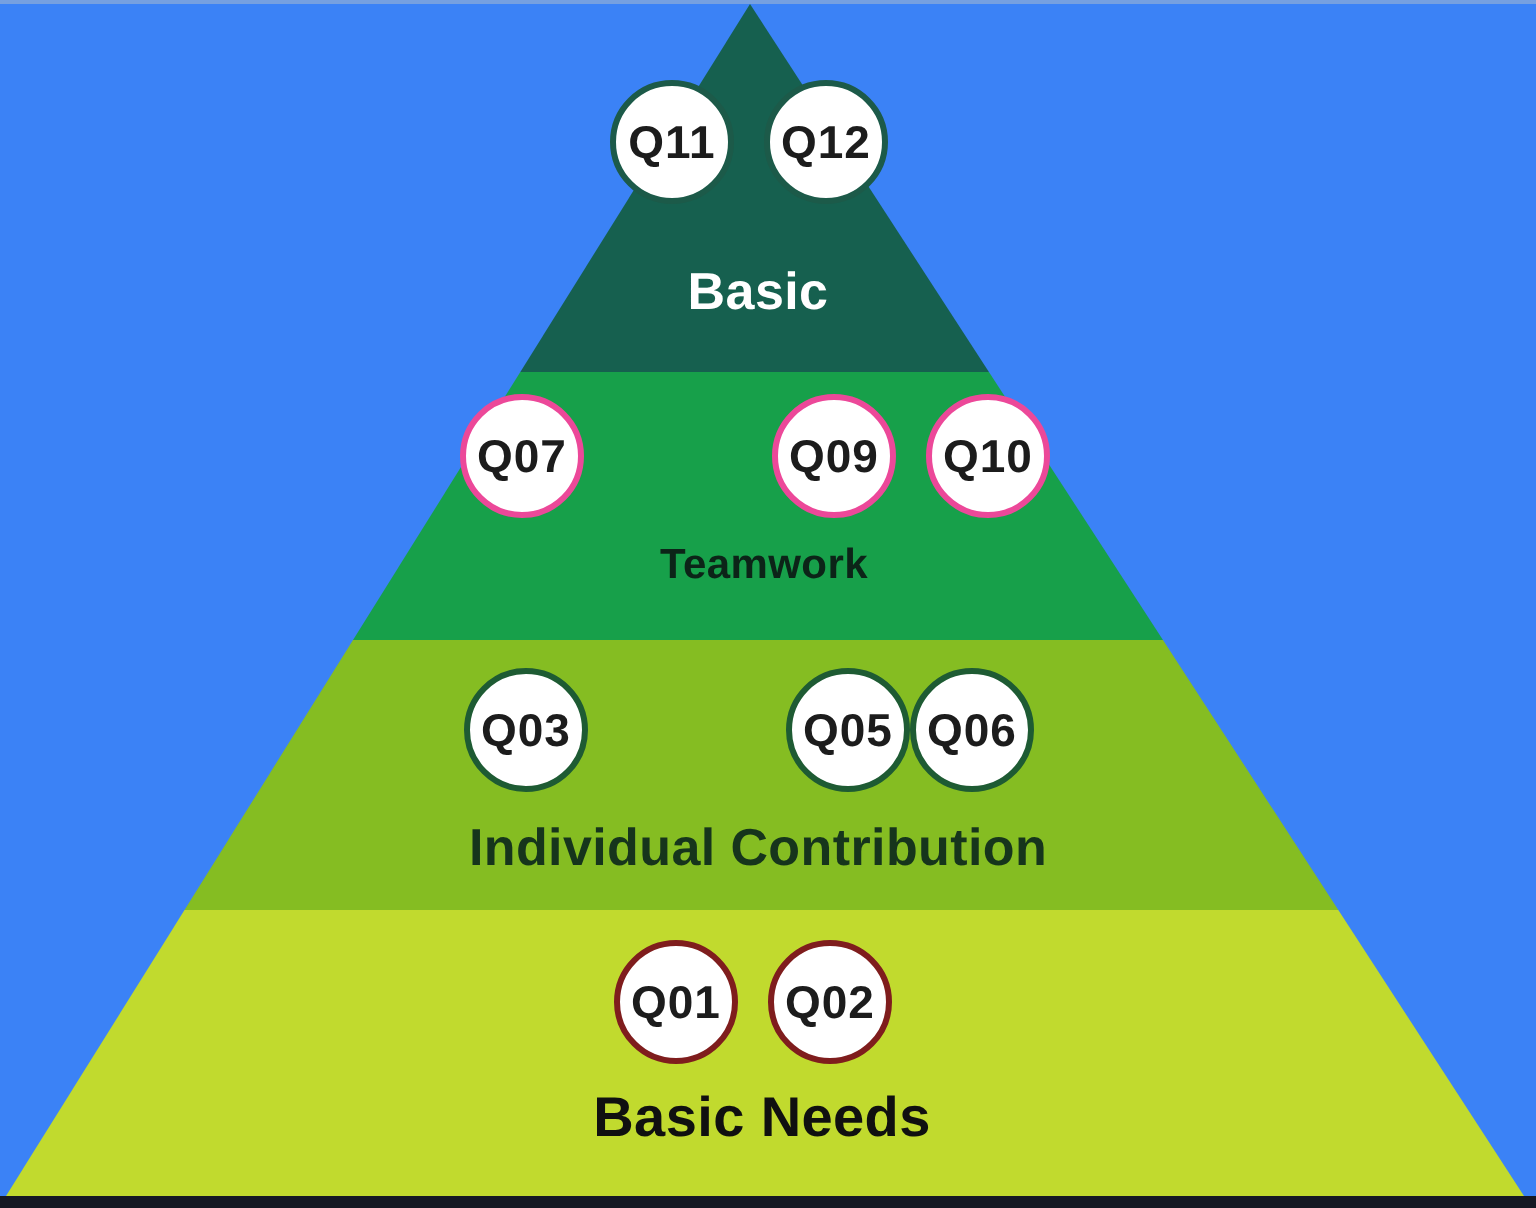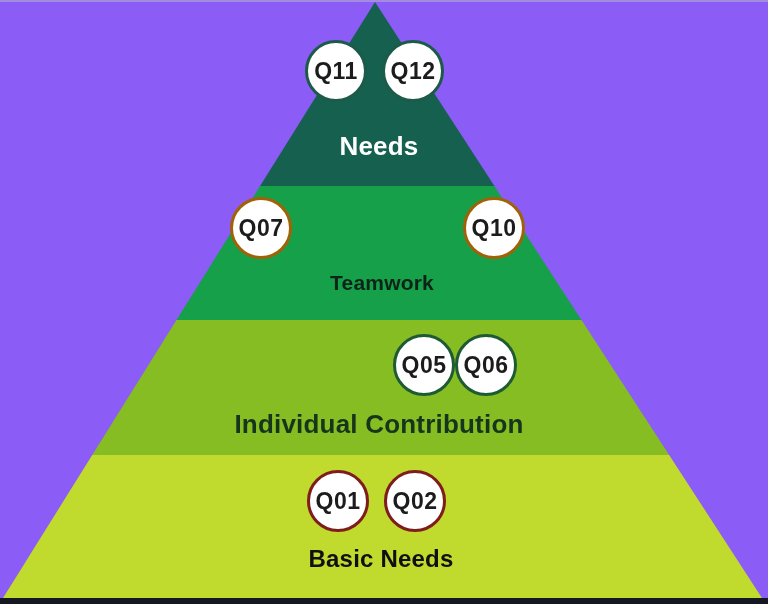--- a/index.html
+++ b/index.html
@@ -5,21 +5,21 @@
   html, body {
     margin: 0;
     padding: 0;
     background: #ffffff;
     font-family: "Liberation Sans", sans-serif;
   }
   .stage {
     position: relative;
     width: 768px;
     height: 604px;
-    background: #8b5cf6;
+    background: #3b82f6;
     overflow: hidden;
   }
   .top-faint-line {
     position: absolute;
     top: 0; left: 0; right: 0;
     height: 2px;
     background: rgba(190, 198, 198, 0.45);
     z-index: 5;
   }
   
@@ -55,59 +55,61 @@
     justify-content: center;
     font-size: 23px;
     font-weight: 600;
     color: #1c1c1c;
     letter-spacing: 0.5px;
     transform: translate(-50%, -50%);
     z-index: 4;
     box-sizing: content-box;
   }
   .border-growth     { border: 3px solid #1C5A49; }
-  .border-teamwork   { border: 3px solid #a16207; }
+  .border-teamwork   { border: 3px solid #ec4899; }
   .border-individual { border: 3px solid #1E5B33; }
   .border-basic      { border: 3px solid #7f1d1d; }
 
   .level-label {
     position: absolute;
     transform: translate(-50%, -50%);
     font-weight: 700;
     white-space: nowrap;
     z-index: 4;
     letter-spacing: 0.2px;
   }
   .label-growth     { color: #FFFFFF; font-size: 26px; }
   .label-teamwork   { color: #0C2418; font-size: 21px; }
   .label-individual { color: #16351C; font-size: 26px; }
-  .label-basic      { color: #101010; font-size: 24px; }
+  .label-basic      { color: #101010; font-size: 28px; }
 </style>
 </head>
 <body>
 
 <div class="stage">
 
   <div class="top-faint-line"></div>
 
   <div class="pyramid-clip">
     <div class="band band-growth"></div>
     <div class="band band-teamwork"></div>
     <div class="band band-individual"></div>
     <div class="band band-basic"></div>
   </div>
 
   <div class="qcircle border-growth" style="left:336px; top:71px;">Q11</div>
   <div class="qcircle border-growth" style="left:413px; top:71px;">Q12</div>
-  <div class="level-label label-growth" style="left:379px; top:146px;">Needs</div>
+  <div class="level-label label-growth" style="left:379px; top:146px;">Basic</div>
 
   <div class="qcircle border-teamwork" style="left:261px; top:228px;">Q07</div>
+  <div class="qcircle border-teamwork" style="left:417px; top:228px;">Q09</div>
   <div class="qcircle border-teamwork" style="left:494px; top:228px;text-align:right;">Q10</div>
   <div class="level-label label-teamwork" style="left:382px; top:283px;">Teamwork</div>
 
+  <div class="qcircle border-individual" style="left:263px; top:365px;">Q03</div>
   <div class="qcircle border-individual" style="left:424px; top:365px;">Q05</div>
   <div class="qcircle border-individual" style="left:486px; top:365px;">Q06</div>
   <div class="level-label label-individual" style="left:379px; top:424px;">Individual Contribution</div>
 
   <div class="qcircle border-basic" style="left:338px; top:501px;">Q01</div>
   <div class="qcircle border-basic" style="left:415px; top:501px;">Q02</div>
   <div class="level-label label-basic" style="left:381px; top:559px;">Basic Needs</div>
 
   <div class="bottom-bar"></div>
 

